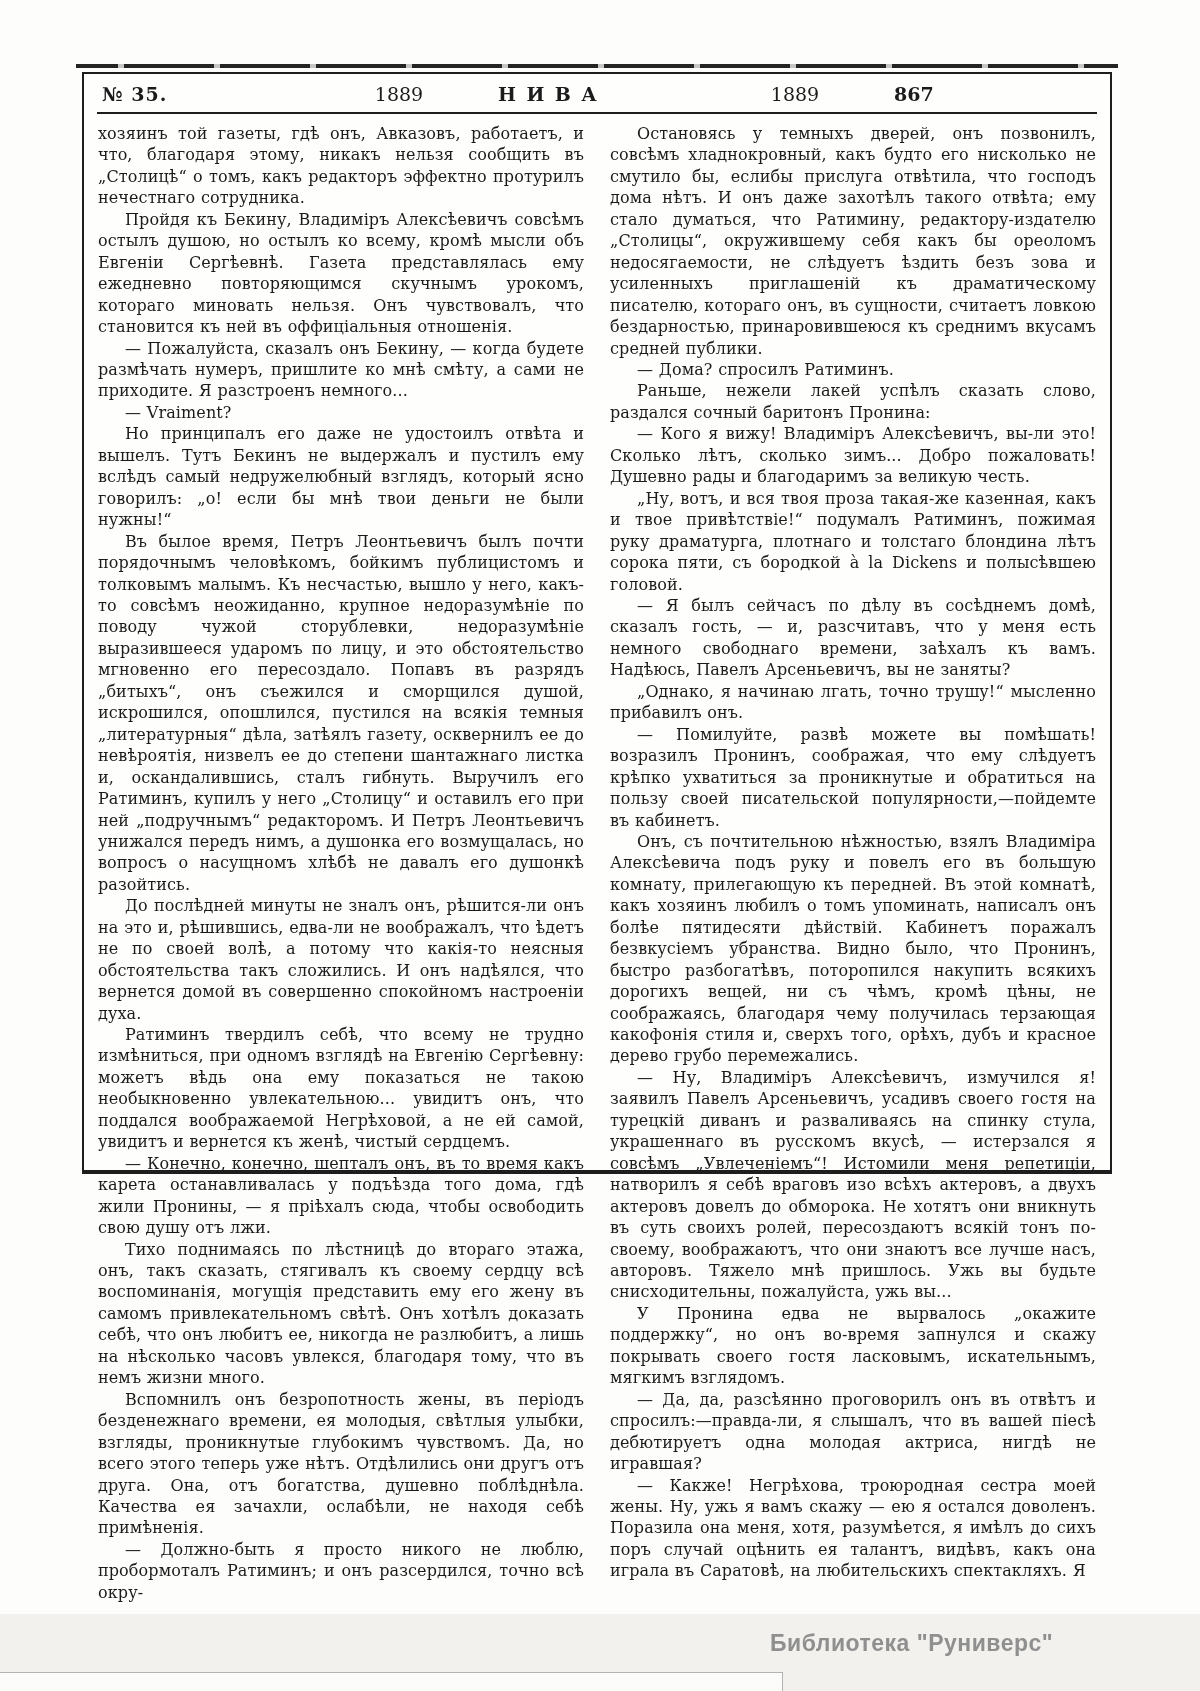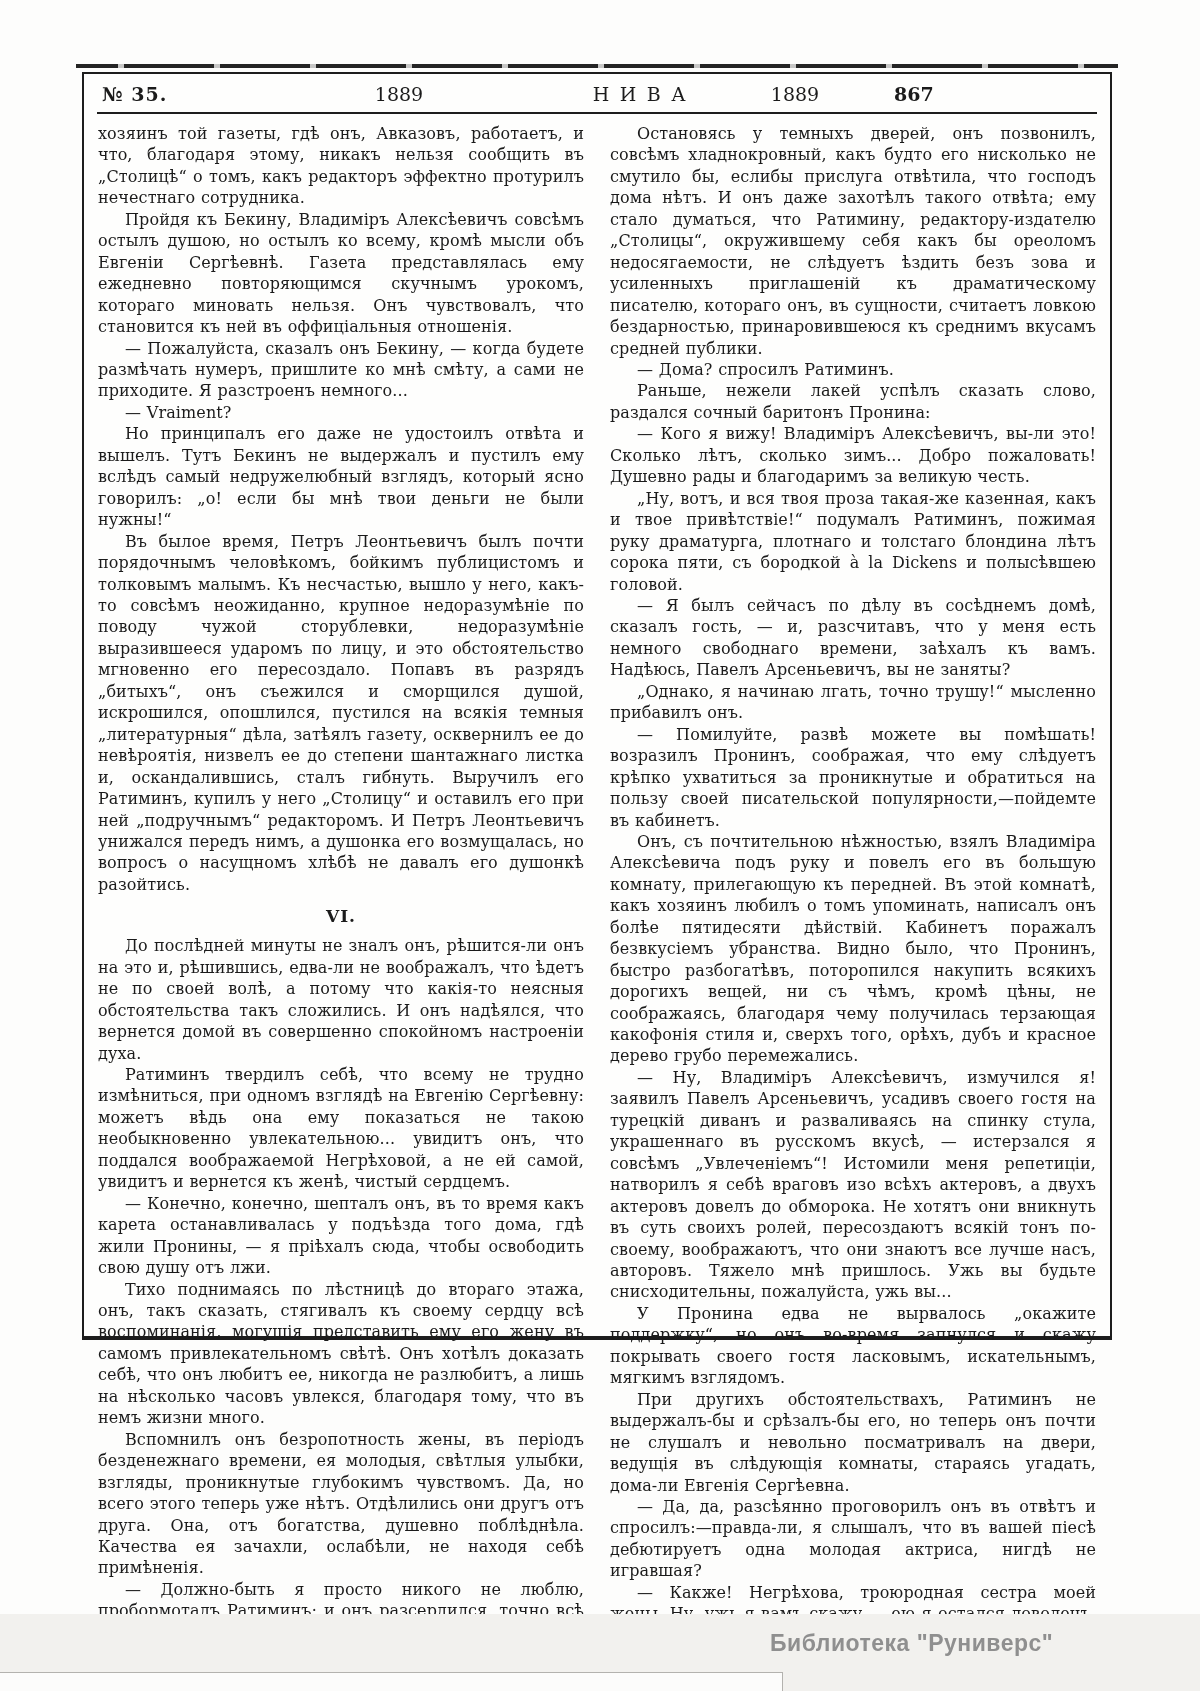--- a/index.html
+++ b/index.html
@@ -12,38 +12,38 @@
   .stage { position: relative; width: 1200px; height: 1691px; }
 
   
   .top-artifact {
     position: absolute; left: 76px; top: 64px; width: 1042px; height: 4px;
     background: repeating-linear-gradient(90deg, #242424 0 42px, rgba(36,36,36,.25) 42px 48px, #242424 48px 96px);
   }
 
   .page-frame {
     position: absolute; left: 82px; top: 72px;
-    width: 1030px; height: 1268px;
+    width: 1030px; height: 1102px;
     box-sizing: border-box;
     background: #fefefd;
     border: 2px solid #1d1d1d;
     border-bottom-width: 4px;
     color: #1b1b1b;
   }
 
   .page-header {
     display: grid;
     grid-template-columns: 1fr 1fr 1fr 1fr 1fr;
     align-items: baseline;
     padding: 9px 18px 5px 18px;
     font-size: 19px;
   }
   .page-header .issue   { text-align: left;  font-weight: bold; letter-spacing: 1px; }
   .page-header .yearL   { text-align: center; }
-  .page-header .title   { text-align: right; letter-spacing: 0.55em; font-weight: 400; }
+  .page-header .title   { text-align: left; letter-spacing: 0.55em; font-weight: 700; }
   .page-header .yearR   { text-align: center; }
   .page-header .pageno  { text-align: left; font-weight: bold; }
 
   .header-rule {
     height: 0; border-top: 2px solid #1d1d1d;
     margin: 2px 13px 0 13px;
   }
 
   .columns {
     display: flex; gap: 26px;
@@ -110,42 +110,40 @@
 
     <div class="columns">
 
       <div class="col">
         <p class="para cont">хозяинъ той газеты, гдѣ онъ, Авказовъ, работаетъ, и что, благодаря этому, никакъ нельзя сообщить въ „Столицѣ“ о томъ, какъ редакторъ эффектно протурилъ нечестнаго сотрудника.</p>
         <p class="para ind">Пройдя къ Бекину, Владиміръ Алексѣевичъ совсѣмъ остылъ душою, но остылъ ко всему, кромѣ мысли объ Евгеніи Сергѣевнѣ. Газета представлялась ему ежедневно повторяющимся скучнымъ урокомъ, котораго миновать нельзя. Онъ чувствовалъ, что становится къ ней въ оффиціальныя отношенія.</p>
         <p class="para ind">— Пожалуйста, сказалъ онъ Бекину, — когда будете размѣчать нумеръ, пришлите ко мнѣ смѣту, а сами не приходите. Я разстроенъ немного...</p>
         <p class="para ind">— Vraiment?</p>
         <p class="para ind">Но принципалъ его даже не удостоилъ отвѣта и вышелъ. Тутъ Бекинъ не выдержалъ и пустилъ ему вслѣдъ самый недружелюбный взглядъ, который ясно говорилъ: „о! если бы мнѣ твои деньги не были нужны!“</p>
         <p class="para ind">Въ былое время, Петръ Леонтьевичъ былъ почти порядочнымъ человѣкомъ, бойкимъ публицистомъ и толковымъ малымъ. Къ несчастью, вышло у него, какъ-то совсѣмъ неожиданно, крупное недоразумѣніе по поводу чужой сторублевки, недоразумѣніе выразившееся ударомъ по лицу, и это обстоятельство мгновенно его пересоздало. Попавъ въ разрядъ „битыхъ“, онъ съежился и сморщился душой, искрошился, опошлился, пустился на всякія темныя „литературныя“ дѣла, затѣялъ газету, осквернилъ ее до невѣроятія, низвелъ ее до степени шантажнаго листка и, оскандалившись, сталъ гибнуть. Выручилъ его Ратиминъ, купилъ у него „Столицу“ и оставилъ его при ней „подручнымъ“ редакторомъ. И Петръ Леонтьевичъ унижался передъ нимъ, а душонка его возмущалась, но вопросъ о насущномъ хлѣбѣ не давалъ его душонкѣ разойтись.</p>
-        <h3 class="section-heading">VI.</h3>
         <p class="para ind">До послѣдней минуты не зналъ онъ, рѣшится-ли онъ на это и, рѣшившись, едва-ли не воображалъ, что ѣдетъ не по своей волѣ, а потому что какія-то неясныя обстоятельства такъ сложились. И онъ надѣялся, что вернется домой въ совершенно спокойномъ настроеніи духа.</p>
         <p class="para ind">Ратиминъ твердилъ себѣ, что всему не трудно измѣниться, при одномъ взглядѣ на Евгенію Сергѣевну: можетъ вѣдь она ему показаться не такою необыкновенно увлекательною... увидитъ онъ, что поддался воображаемой Негрѣховой, а не ей самой, увидитъ и вернется къ женѣ, чистый сердцемъ.</p>
         <p class="para ind">— Конечно, конечно, шепталъ онъ, въ то время какъ карета останавливалась у подъѣзда того дома, гдѣ жили Пронины, — я пріѣхалъ сюда, чтобы освободить свою душу отъ лжи.</p>
         <p class="para ind">Тихо поднимаясь по лѣстницѣ до втораго этажа, онъ, такъ сказать, стягивалъ къ своему сердцу всѣ воспоминанія, могущія представить ему его жену въ самомъ привлекательномъ свѣтѣ. Онъ хотѣлъ доказать себѣ, что онъ любитъ ее, никогда не разлюбитъ, а лишь на нѣсколько часовъ увлекся, благодаря тому, что въ немъ жизни много.</p>
         <p class="para ind">Вспомнилъ онъ безропотность жены, въ періодъ безденежнаго времени, ея молодыя, свѣтлыя улыбки, взгляды, проникнутые глубокимъ чувствомъ. Да, но всего этого теперь уже нѣтъ. Отдѣлились они другъ отъ друга. Она, отъ богатства, душевно поблѣднѣла. Качества ея зачахли, ослабѣли, не находя себѣ примѣненія.</p>
         <p class="para ind">— Должно-быть я просто никого не люблю, пробормоталъ Ратиминъ; и онъ разсердился, точно всѣ окру-</p>
       </div>
 
       <div class="col">
         <p class="para ind">Остановясь у темныхъ дверей, онъ позвонилъ, совсѣмъ хладнокровный, какъ будто его нисколько не смутило бы, еслибы прислуга отвѣтила, что господъ дома нѣтъ. И онъ даже захотѣлъ такого отвѣта; ему стало думаться, что Ратимину, редактору-издателю „Столицы“, окружившему себя какъ бы ореоломъ недосягаемости, не слѣдуетъ ѣздить безъ зова и усиленныхъ приглашеній къ драматическому писателю, котораго онъ, въ сущности, считаетъ ловкою бездарностью, принаровившеюся къ среднимъ вкусамъ средней публики.</p>
         <p class="para ind">— Дома? спросилъ Ратиминъ.</p>
         <p class="para ind">Раньше, нежели лакей успѣлъ сказать слово, раздался сочный баритонъ Пронина:</p>
         <p class="para ind">— Кого я вижу! Владиміръ Алексѣевичъ, вы-ли это! Сколько лѣтъ, сколько зимъ... Добро пожаловать! Душевно рады и благодаримъ за великую честь.</p>
         <p class="para ind">„Ну, вотъ, и вся твоя проза такая-же казенная, какъ и твое привѣтствіе!“ подумалъ Ратиминъ, пожимая руку драматурга, плотнаго и толстаго блондина лѣтъ сорока пяти, съ бородкой à la Dickens и полысѣвшею головой.</p>
         <p class="para ind">— Я былъ сейчасъ по дѣлу въ сосѣднемъ домѣ, сказалъ гость, — и, разсчитавъ, что у меня есть немного свободнаго времени, заѣхалъ къ вамъ. Надѣюсь, Павелъ Арсеньевичъ, вы не заняты?</p>
         <p class="para ind">„Однако, я начинаю лгать, точно трушу!“ мысленно прибавилъ онъ.</p>
         <p class="para ind">— Помилуйте, развѣ можете вы помѣшать! возразилъ Пронинъ, соображая, что ему слѣдуетъ крѣпко ухватиться за проникнутые и обратиться на пользу своей писательской популярности,—пойдемте въ кабинетъ.</p>
         <p class="para ind">Онъ, съ почтительною нѣжностью, взялъ Владиміра Алексѣевича подъ руку и повелъ его въ большую комнату, прилегающую къ передней. Въ этой комнатѣ, какъ хозяинъ любилъ о томъ упоминать, написалъ онъ болѣе пятидесяти дѣйствій. Кабинетъ поражалъ безвкусіемъ убранства. Видно было, что Пронинъ, быстро разбогатѣвъ, поторопился накупить всякихъ дорогихъ вещей, ни съ чѣмъ, кромѣ цѣны, не соображаясь, благодаря чему получилась терзающая какофонія стиля и, сверхъ того, орѣхъ, дубъ и красное дерево грубо перемежались.</p>
         <p class="para ind">— Ну, Владиміръ Алексѣевичъ, измучился я! заявилъ Павелъ Арсеньевичъ, усадивъ своего гостя на турецкій диванъ и разваливаясь на спинку стула, украшеннаго въ русскомъ вкусѣ, — истерзался я совсѣмъ „Увлеченіемъ“! Истомили меня репетиціи, натворилъ я себѣ враговъ изо всѣхъ актеровъ, а двухъ актеровъ довелъ до обморока. Не хотятъ они вникнуть въ суть своихъ ролей, пересоздаютъ всякій тонъ по-своему, воображаютъ, что они знаютъ все лучше насъ, авторовъ. Тяжело мнѣ пришлось. Ужь вы будьте снисходительны, пожалуйста, ужь вы...</p>
         <p class="para ind">У Пронина едва не вырвалось „окажите поддержку“, но онъ во-время запнулся и скажу покрывать своего гостя ласковымъ, искательнымъ, мягкимъ взглядомъ.</p>
-        <p class="para ind">При другихъ обстоятельствахъ, Ратиминъ не выдержалъ-бы и срѣзалъ-бы его, но теперь онъ почти не слушалъ и невольно посматривалъ на двери, ведущія въ слѣдующія комнаты, стараясь угадать, дома-ли Евгенія Сергѣевна.</p>
         <p class="para ind">— Да, да, разсѣянно проговорилъ онъ въ отвѣтъ и спросилъ:—правда-ли, я слышалъ, что въ вашей піесѣ дебютируетъ одна молодая актриса, нигдѣ не игравшая?</p>
         <p class="para ind">— Какже! Негрѣхова, троюродная сестра моей жены. Ну, ужь я вамъ скажу — ею я остался доволенъ. Поразила она меня, хотя, разумѣется, я имѣлъ до сихъ поръ случай оцѣнить ея талантъ, видѣвъ, какъ она играла въ Саратовѣ, на любительскихъ спектакляхъ. Я</p>
       </div>
 
     </div>
   </div>
 
   <div class="bottom-band"></div>
   <div class="next-page-sliver"></div>
   <div class="footer-credit">Библиотека "Руниверс"</div>

